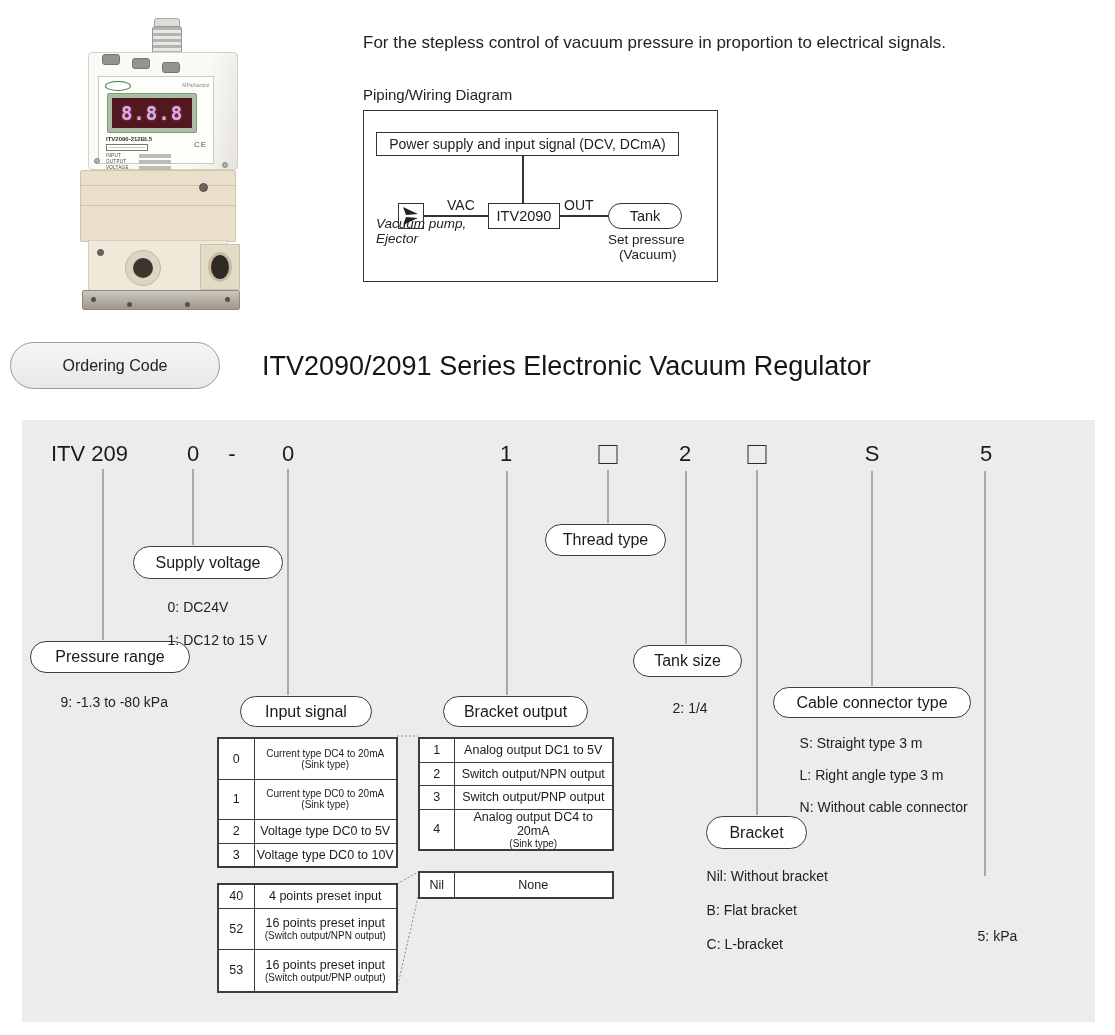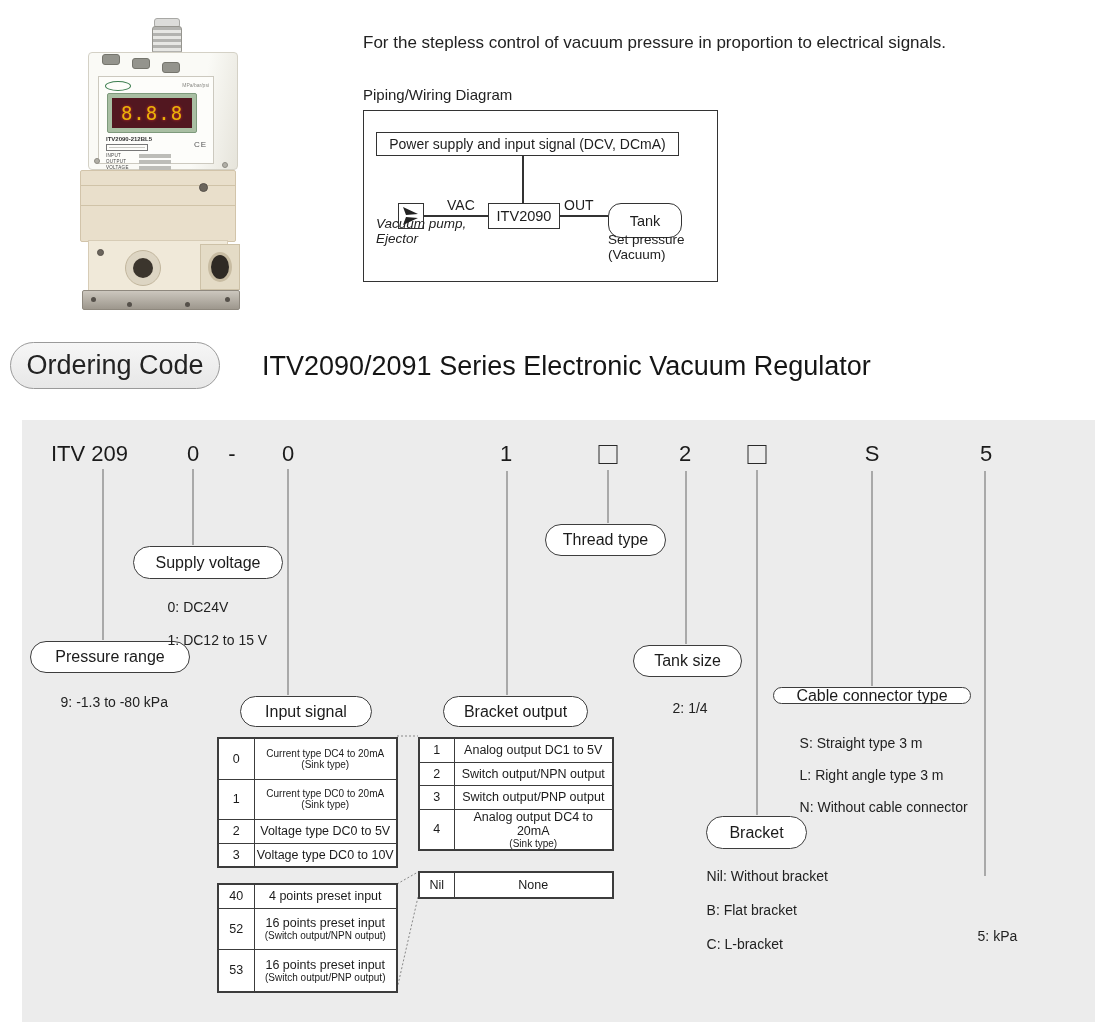--- a/index.html
+++ b/index.html
@@ -18,30 +18,30 @@
   .pd-outer { left:363px; top:110px; width:355px; height:172px; border:1.5px solid #333; background:#fff; }
   .pd-power { left:376px; top:132px; width:303px; height:24px; border:1.5px solid #333; background:#fff;
               display:flex; align-items:center; justify-content:center; font-size:14px; }
   .pd-vline { left:522px; top:156px; width:1.5px; height:47px; background:#333; }
   .pd-hline1 { left:424px; top:215px; width:64px; height:1.5px; background:#333; }
   .pd-hline2 { left:560px; top:215px; width:48px; height:1.5px; background:#333; }
   .pd-itv { left:488px; top:203px; width:72px; height:26px; border:1.5px solid #333; background:#fff;
             display:flex; align-items:center; justify-content:center; font-size:14.5px; }
   .pd-pump { left:398px; top:203px; width:26px; height:26px; border:1.5px solid #333; background:#fff;
              display:flex; align-items:center; justify-content:center; }
-  .pd-tank { left:608px; top:203px; width:74px; height:35px; border:1.5px solid #333; border-radius:13px;
+  .pd-tank { left:608px; top:203px; width:74px; height:26px; border:1.5px solid #333; border-radius:13px;
              background:#fff; display:flex; align-items:center; justify-content:center; font-size:14.5px; }
   .pd-vac { left:447px; top:197px; font-size:14px; }
   .pd-out { left:564px; top:197px; font-size:14px; }
   .pd-cap { font-size:13.5px; line-height:15px; color:#222; }
 
   
   .oc-badge { left:10px; top:342px; width:210px; height:47px; border:1px solid #9a9a9a; border-radius:24px;
               background:linear-gradient(180deg,#f6f6f6,#e7e7e7);
-              display:flex; align-items:center; justify-content:center; font-size:27px; color:#222; }
+              display:flex; align-items:center; justify-content:center; font-size:16px; color:#222; }
   .oc-title { left:262px; top:351px; font-size:27px; color:#151515; }
 
   
   .panel { left:22px; top:420px; width:1073px; height:602px; background:#ececec; }
   #wires { left:0; top:0; width:1115px; height:1035px; pointer-events:none; }
 
   .code-base { left:51px; top:441px; font-size:22px; color:#1b1b1b; }
   .code-ch { top:441px; font-size:22px; color:#1b1b1b; transform:translateX(-50%); }
   .code-box { top:445px; width:19px; height:19px; border:1.5px solid #2a2a2a; background:#ececec; transform:translateX(-50%); }
 
@@ -65,21 +65,21 @@
              background:repeating-linear-gradient(180deg,#b3b3b0 0 3px,#e7e7e4 3px 6px); }
   .pp-body { left:16px; top:40px; width:150px; height:118px; border:1px solid #d4d1c6; border-radius:4px;
              background:linear-gradient(100deg,#fafaf6 72%,#e6e4db); }
   .pp-btn { width:18px; height:11px; background:#94948d; border:1px solid #75756d; border-radius:3px; }
   .pp-label { left:26px; top:64px; width:116px; height:88px; background:#fdfdfa; border:1px solid #ccc9bf; }
   .pp-logo { left:6px; top:4px; width:26px; height:10px; border:1px solid #3b7d4e; border-radius:50%; }
   .pp-unit { right:4px; top:5px; font-size:5px; color:#8a8a85; }
   .pp-frame { left:8px; top:16px; width:90px; height:40px; background:#a9bfa3; border:1px solid #7e9a7c; border-radius:2px; }
   .pp-screen { position:absolute; left:4px; top:4px; right:4px; bottom:4px; background:#521720;
                display:flex; align-items:center; justify-content:center;
-               color:#eab308; font-family:"DejaVu Sans Mono", monospace; font-weight:normal;
+               color:#c4b5fd; font-family:"DejaVu Sans Mono", monospace; font-weight:bold;
                font-size:19px; letter-spacing:1px; text-shadow:0 0 3px rgba(240,60,40,.8); }
   .pp-model { left:7px; top:59px; font-size:6px; font-weight:bold; color:#333; }
   .pp-subbox { left:7px; top:67px; width:42px; height:7px; border:0.5px solid #777; }
   .pp-subbar { position:absolute; left:2px; top:2px; right:2px; bottom:2px; background:#c9c9c4; }
   .pp-spec { left:7px; top:76px; font-size:4.5px; line-height:6px; color:#444; letter-spacing:.3px; }
   .pp-valbar { left:40px; width:32px; height:3.5px; background:#bdbdb8; }
   .pp-ce { right:6px; bottom:14px; font-size:8px; color:#555; letter-spacing:1px; }
   .pp-screw { width:6px; height:6px; border-radius:50%; background:#b1afa7; border:1px solid #8d8b83; }
   .pp-mid { left:8px; top:158px; width:156px; height:72px; background:#e9dfcb; border:1px solid #d2c4aa; border-radius:2px; }
   .pp-seam { position:absolute; left:0; width:100%; height:1px; background:#d0c3a8; }
@@ -166,21 +166,21 @@
   <div class="abs pd-itv">ITV2090</div>
   <div class="abs pd-tank">Tank</div>
   <div class="abs pd-vac">VAC</div>
   <div class="abs pd-out">OUT</div>
   <div class="abs pd-cap" style="left:376px; top:216px;font-style:italic;">
     <span>Vacuum pump,</span><br>
     <span>Ejector</span>
   </div>
   <div class="abs pd-cap" style="left:608px; top:232px;">
     <span>Set pressure</span><br>
-    <span style="">(Vacuum)</span>
+    <span style="margin-left:11px;">(Vacuum)</span>
   </div>
 
   <div class="abs oc-badge">Ordering Code</div>
   <div class="abs oc-title">ITV2090/2091 Series Electronic Vacuum Regulator</div>
 
   <div class="abs panel"></div>
 
   <svg id="wires" class="abs" viewBox="0 0 1115 1035">
     <g stroke="#666" stroke-width="1">
       <line x1="103" y1="469" x2="103" y2="640"></line>
@@ -210,21 +210,21 @@
   <div class="abs code-box" style="left:757px;"></div>
   <div class="abs code-ch" style="left:872px;">S</div>
   <div class="abs code-ch" style="left:986px;">5</div>
 
   <div class="abs pill" style="left:133px; top:546px; width:150px; height:33px;">Supply voltage</div>
   <div class="abs pill" style="left:30px; top:641px; width:160px; height:32px;">Pressure range</div>
   <div class="abs pill" style="left:240px; top:696px; width:132px; height:31px;">Input signal</div>
   <div class="abs pill" style="left:443px; top:696px; width:145px; height:31px;">Bracket output</div>
   <div class="abs pill" style="left:545px; top:524px; width:121px; height:32px;">Thread type</div>
   <div class="abs pill" style="left:633px; top:645px; width:109px; height:32px;">Tank size</div>
-  <div class="abs pill" style="left:773px; top:687px; width:198px; height:17px;">Cable connector type</div>
+  <div class="abs pill" style="left:773px; top:687px; width:198px; height:31px;">Cable connector type</div>
   <div class="abs pill" style="left:706px; top:816px; width:101px; height:33px;">Bracket</div>
 
   <div class="abs opts" style="left:152px; top:582px;">
     <span>0: DC24V</span><br>
     <span>1: DC12 to 15 V</span>
   </div>
   <div class="abs opts" style="left:45px; top:677px;">
     <span>9: -1.3 to -80 kPa</span>
   </div>
   <div class="abs opts" style="left:657px; top:683px;">

